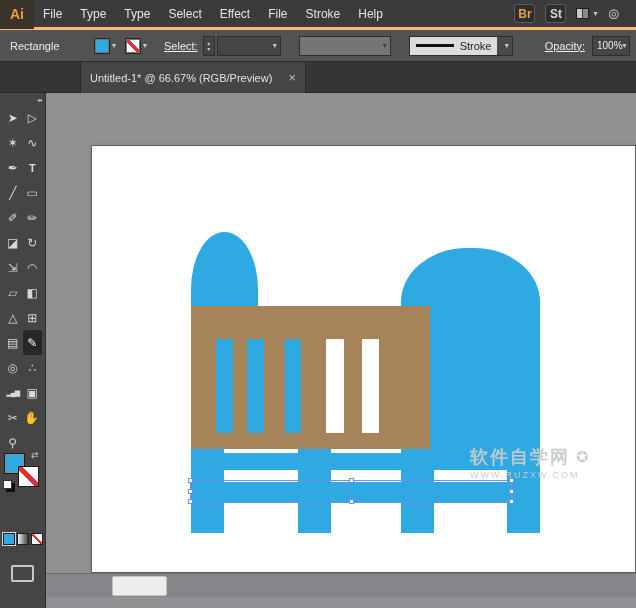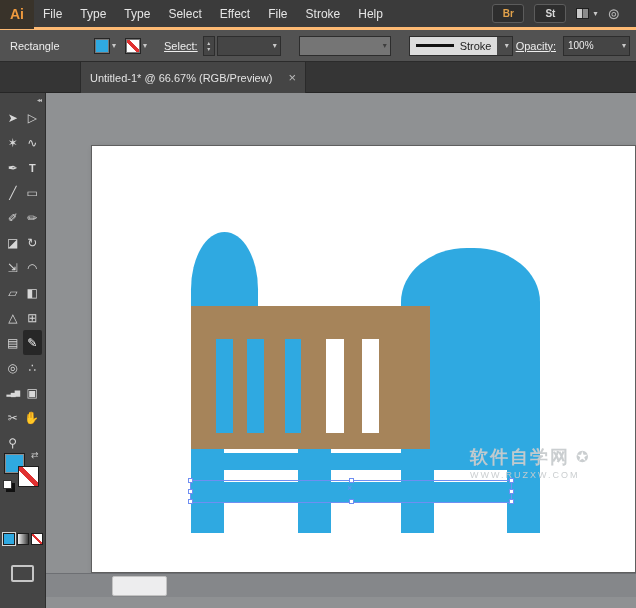--- a/index.html
+++ b/index.html
@@ -10,22 +10,22 @@
 
   
   .menubar { position:absolute; left:0; top:0; width:636px; height:30px;
              background:#3b3b3b; border-bottom:3px solid #fdba74;
              display:flex; align-items:center; z-index:30; }
   .ai-logo { width:34px; height:30px; display:flex; align-items:center; justify-content:center;
              color:#f09a3e; font-weight:bold; font-size:14px; background:#39332a; }
   .menus { display:flex; align-items:center; }
   .menu-item { padding:0 9px; height:30px; line-height:30px; color:#e5e5e5; font-size:12px; cursor:default; }
   .menubar-right { margin-left:auto; display:flex; align-items:center; gap:10px; padding-right:16px; }
-  .badge { width:32px; height:19px; border:1px solid #5c5c5c; background:#2e2e2e; border-radius:3px;
-           font-size:10px; font-weight:bold; display:flex; align-items:center; justify-content:center; }
+  .badge { width:21px; height:19px; border:1px solid #5c5c5c; background:#2e2e2e; border-radius:3px;
+           font-size:12px; font-weight:bold; display:flex; align-items:center; justify-content:center; }
   .badge.br { color:#e2a24b; }
   .badge.st { color:#d8d8d8; }
   .ws { display:flex; align-items:center; gap:4px; }
   .ws-grid { width:13px; height:11px; border:1px solid #1f1f1f;
              background:linear-gradient(90deg,#c9c9c9 0 5px,#3b3b3b 5px 6px,#8a8a8a 6px); }
   .chev { font-size:8px; color:#c9c9c9; }
   .globe { font-size:15px; color:#b5b5b5; line-height:15px; }
 
   
   .controlbar { position:absolute; left:0; top:30px; width:636px; height:32px; background:#525252;
@@ -43,21 +43,21 @@
   .dd { height:20px; border:1px solid #2d2d2d; display:flex; align-items:center; }
   .dd .chev { margin-left:auto; margin-right:3px; }
   .dd.dark { background:#454545; width:64px; margin-left:2px; }
   .dd.disabled { background:#757575; width:92px; margin-left:18px; }
   .dd.disabled .chev { color:#3e3e3e; }
   .dd.light { background:#dcdcdc; width:104px; margin-left:18px; padding-left:6px; color:#1d1d1d; }
   .dd .line { width:38px; height:3px; background:#111; margin-right:6px; }
   .dd-arrow { margin-left:auto; width:15px; height:100%; background:#4a4a4a;
               display:flex; align-items:center; justify-content:center; }
   .ml-auto { margin-left:auto; }
-  .dd.opacity { width:67px; margin-left:2px; margin-right:6px; padding-left:4px; font-size:10px; color:#ededed; }
+  .dd.opacity { width:38px; margin-left:2px; margin-right:6px; padding-left:4px; font-size:10px; color:#ededed; }
 
   
   .tabbar { position:absolute; left:0; top:62px; width:636px; height:31px; background:#353535;
             border-bottom:1px solid #262626; z-index:28; }
   .tab { position:absolute; left:80px; top:0; height:31px; width:226px; background:#454545;
          border-left:1px solid #2a2a2a; border-right:1px solid #2a2a2a;
          display:flex; align-items:center; padding:0 9px; }
   .tab-title { font-size:11px; color:#e2e2e2; white-space:nowrap; }
   .tab-close { color:#bababa; font-size:13px; margin-left:auto; }
 

